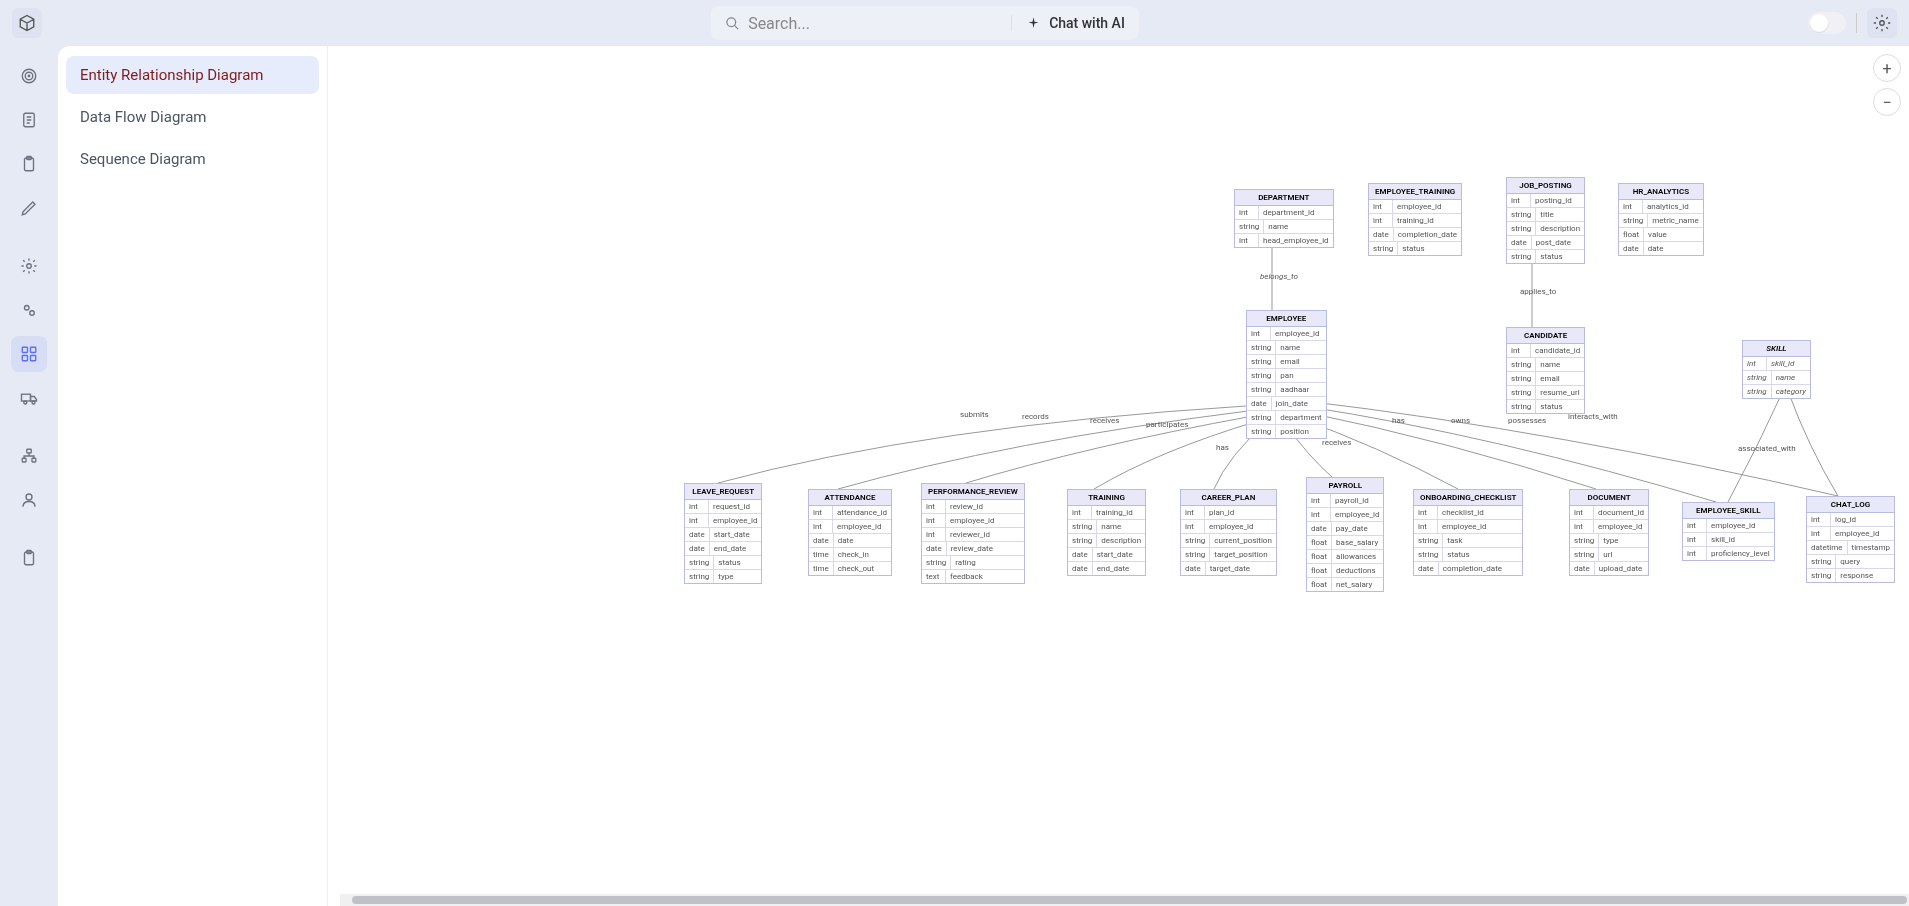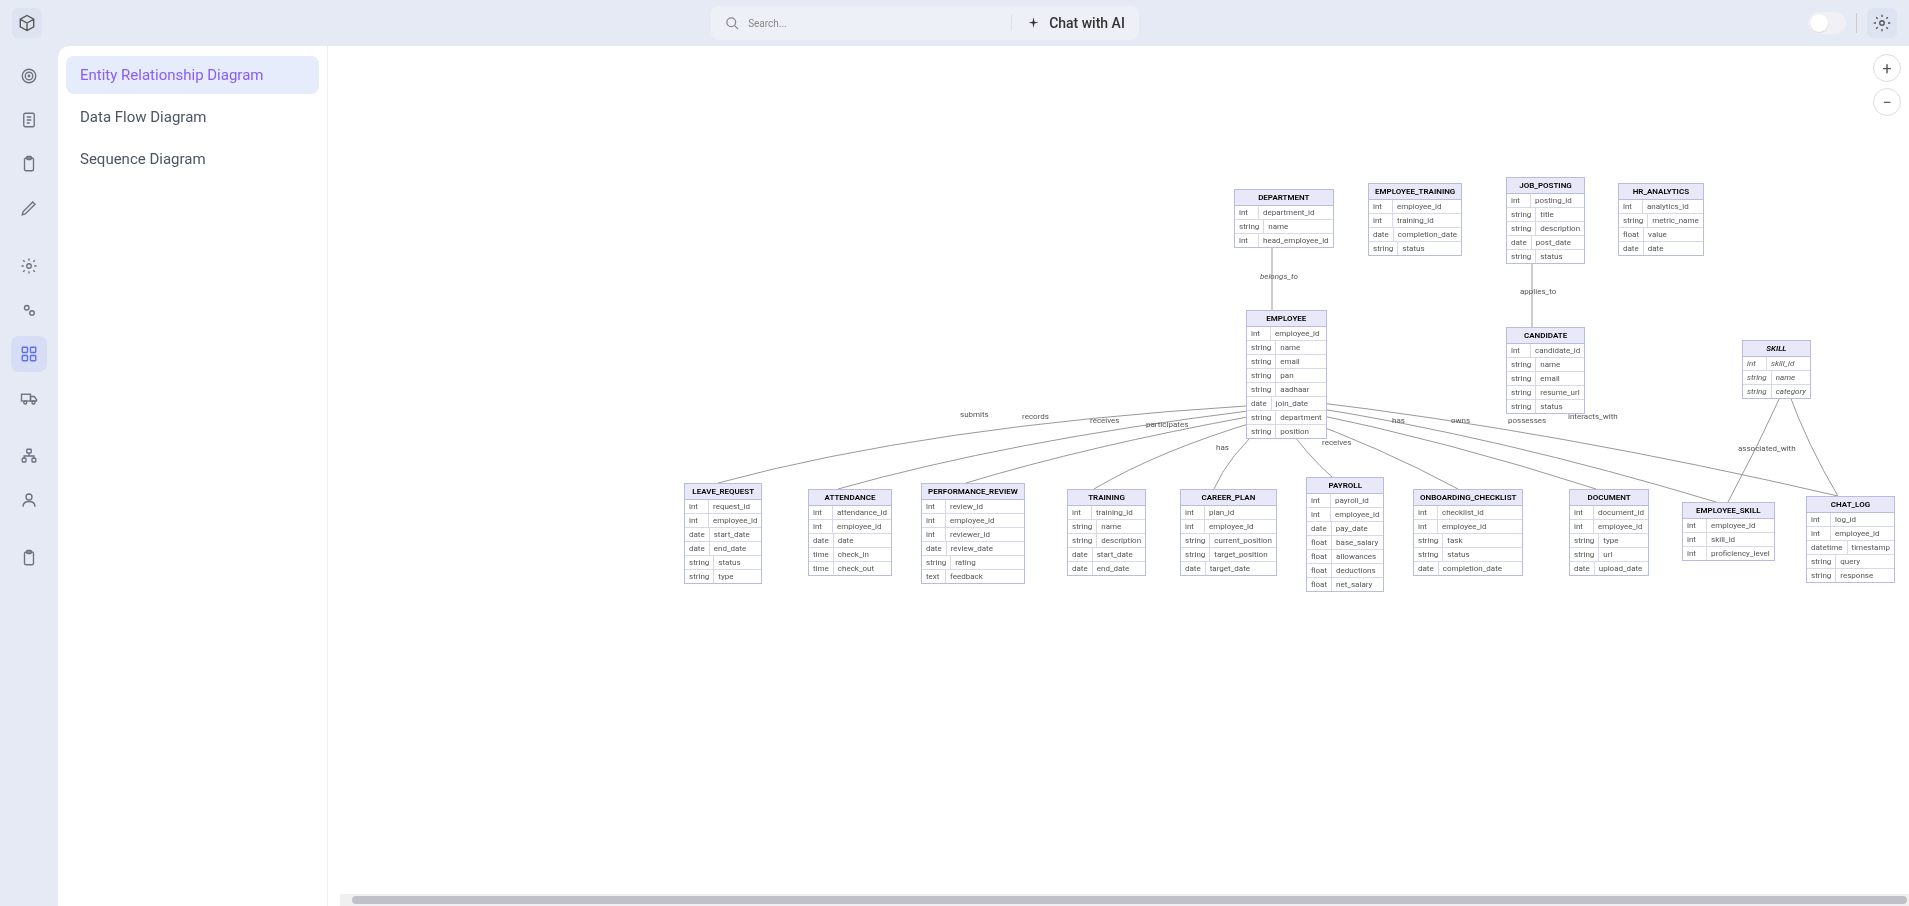--- a/index.html
+++ b/index.html
@@ -2,41 +2,41 @@
 <html><head>
 <meta charset="utf-8">
 <style>
 * { box-sizing: border-box; margin: 0; padding: 0; }
 body { font-family: -apple-system, BlinkMacSystemFont, "Segoe UI", Roboto, sans-serif; background: #e6eaf5; overflow: hidden; height: 906px; width: 1909px; }
 
 .topbar { height: 46px; display: flex; align-items: center; padding: 0 12px; gap: 12px; }
 .logo-btn { width: 30px; height: 30px; background: #dde3f0; border-radius: 6px; display: flex; align-items: center; justify-content: center; }
 .topbar-center { flex: 1; display: flex; justify-content: center; gap: 0; }
 .search-ai-wrap { display: flex; background: #eef0f8; border-radius: 8px; overflow: hidden; height: 34px; align-items: center; }
-.search-box { display: flex; align-items: center; padding: 0 14px; width: 300px; gap: 8px; color: #888; font-size: 10px; }
+.search-box { display: flex; align-items: center; padding: 0 14px; width: 300px; gap: 8px; color: #888; font-size: 16px; }
 .chat-ai { display: flex; align-items: center; padding: 0 14px; gap: 8px; color: #333; font-size: 14px; font-weight: 500; border-left: 1px solid #e0e0e8; cursor: pointer; }
 .topbar-right { display: flex; align-items: center; gap: 10px; }
 .toggle { width: 38px; height: 22px; background: #f0f0f5; border-radius: 11px; position: relative; }
 .toggle::after { content: ''; position: absolute; left: 2px; top: 2px; width: 18px; height: 18px; background: #fff; border-radius: 50%; box-shadow: 0 1px 2px rgba(0,0,0,.1); }
 .gear-btn { width: 30px; height: 30px; background: #dde3f0; border-radius: 6px; display: flex; align-items: center; justify-content: center; }
 
 .body-wrap { display: flex; height: calc(100% - 46px); }
 .sidebar-rail { width: 58px; background: #e6eaf5; display: flex; flex-direction: column; align-items: center; padding-top: 12px; gap: 8px; }
 .rail-item { width: 36px; height: 36px; display: flex; align-items: center; justify-content: center; border-radius: 8px; color: #6b7280; cursor: pointer; }
 .rail-item.active { background: #d6ddf5; color: #5b6ef5; }
 .rail-gap { height: 6px; }
 
 .main-panel { flex: 1; background: #fff; border-radius: 12px 0 0 0; display: flex; flex-direction: column; overflow: hidden; }
 .main-header { padding: 14px 20px; border-bottom: 1px solid #eee; }
 .main-title { font-size: 19px; font-weight: 700; color: #1a1a1a; }
 
 .content-row { flex: 1; display: flex; overflow: hidden; }
 .diagram-nav { width: 270px; border-right: 1px solid #eee; padding: 10px 8px; }
 .nav-item { padding: 10px 14px; border-radius: 8px; font-size: 15px; color: #4b5563; cursor: pointer; margin-bottom: 4px; }
-.nav-item.active { background: #e6ecfc; color: #8b5cf6; }
+.nav-item.active { background: #e6ecfc; color: #7f1d1d; }
 
 .canvas-wrap { flex: 1; position: relative; overflow: hidden; }
 .canvas { position: absolute; inset: 0; }
 
 .entity { position: absolute; background: #fff; border: 1px solid #b8bde0; font-size: 8px; min-width: 60px; }
 .entity-header { background: #e8e8f8; text-align: center; font-weight: 600; padding: 3px 6px; border-bottom: 1px solid #b8bde0; font-size: 8px; white-space: nowrap; }
 .entity-row { display: flex; border-bottom: 1px solid #d8d8e8; }
 .entity-row:last-child { border-bottom: none; }
 .entity-type { padding: 2px 4px; border-right: 1px solid #d8d8e8; min-width: 24px; color: #555; }
 .entity-field { padding: 2px 4px; color: #555; white-space: nowrap; }

